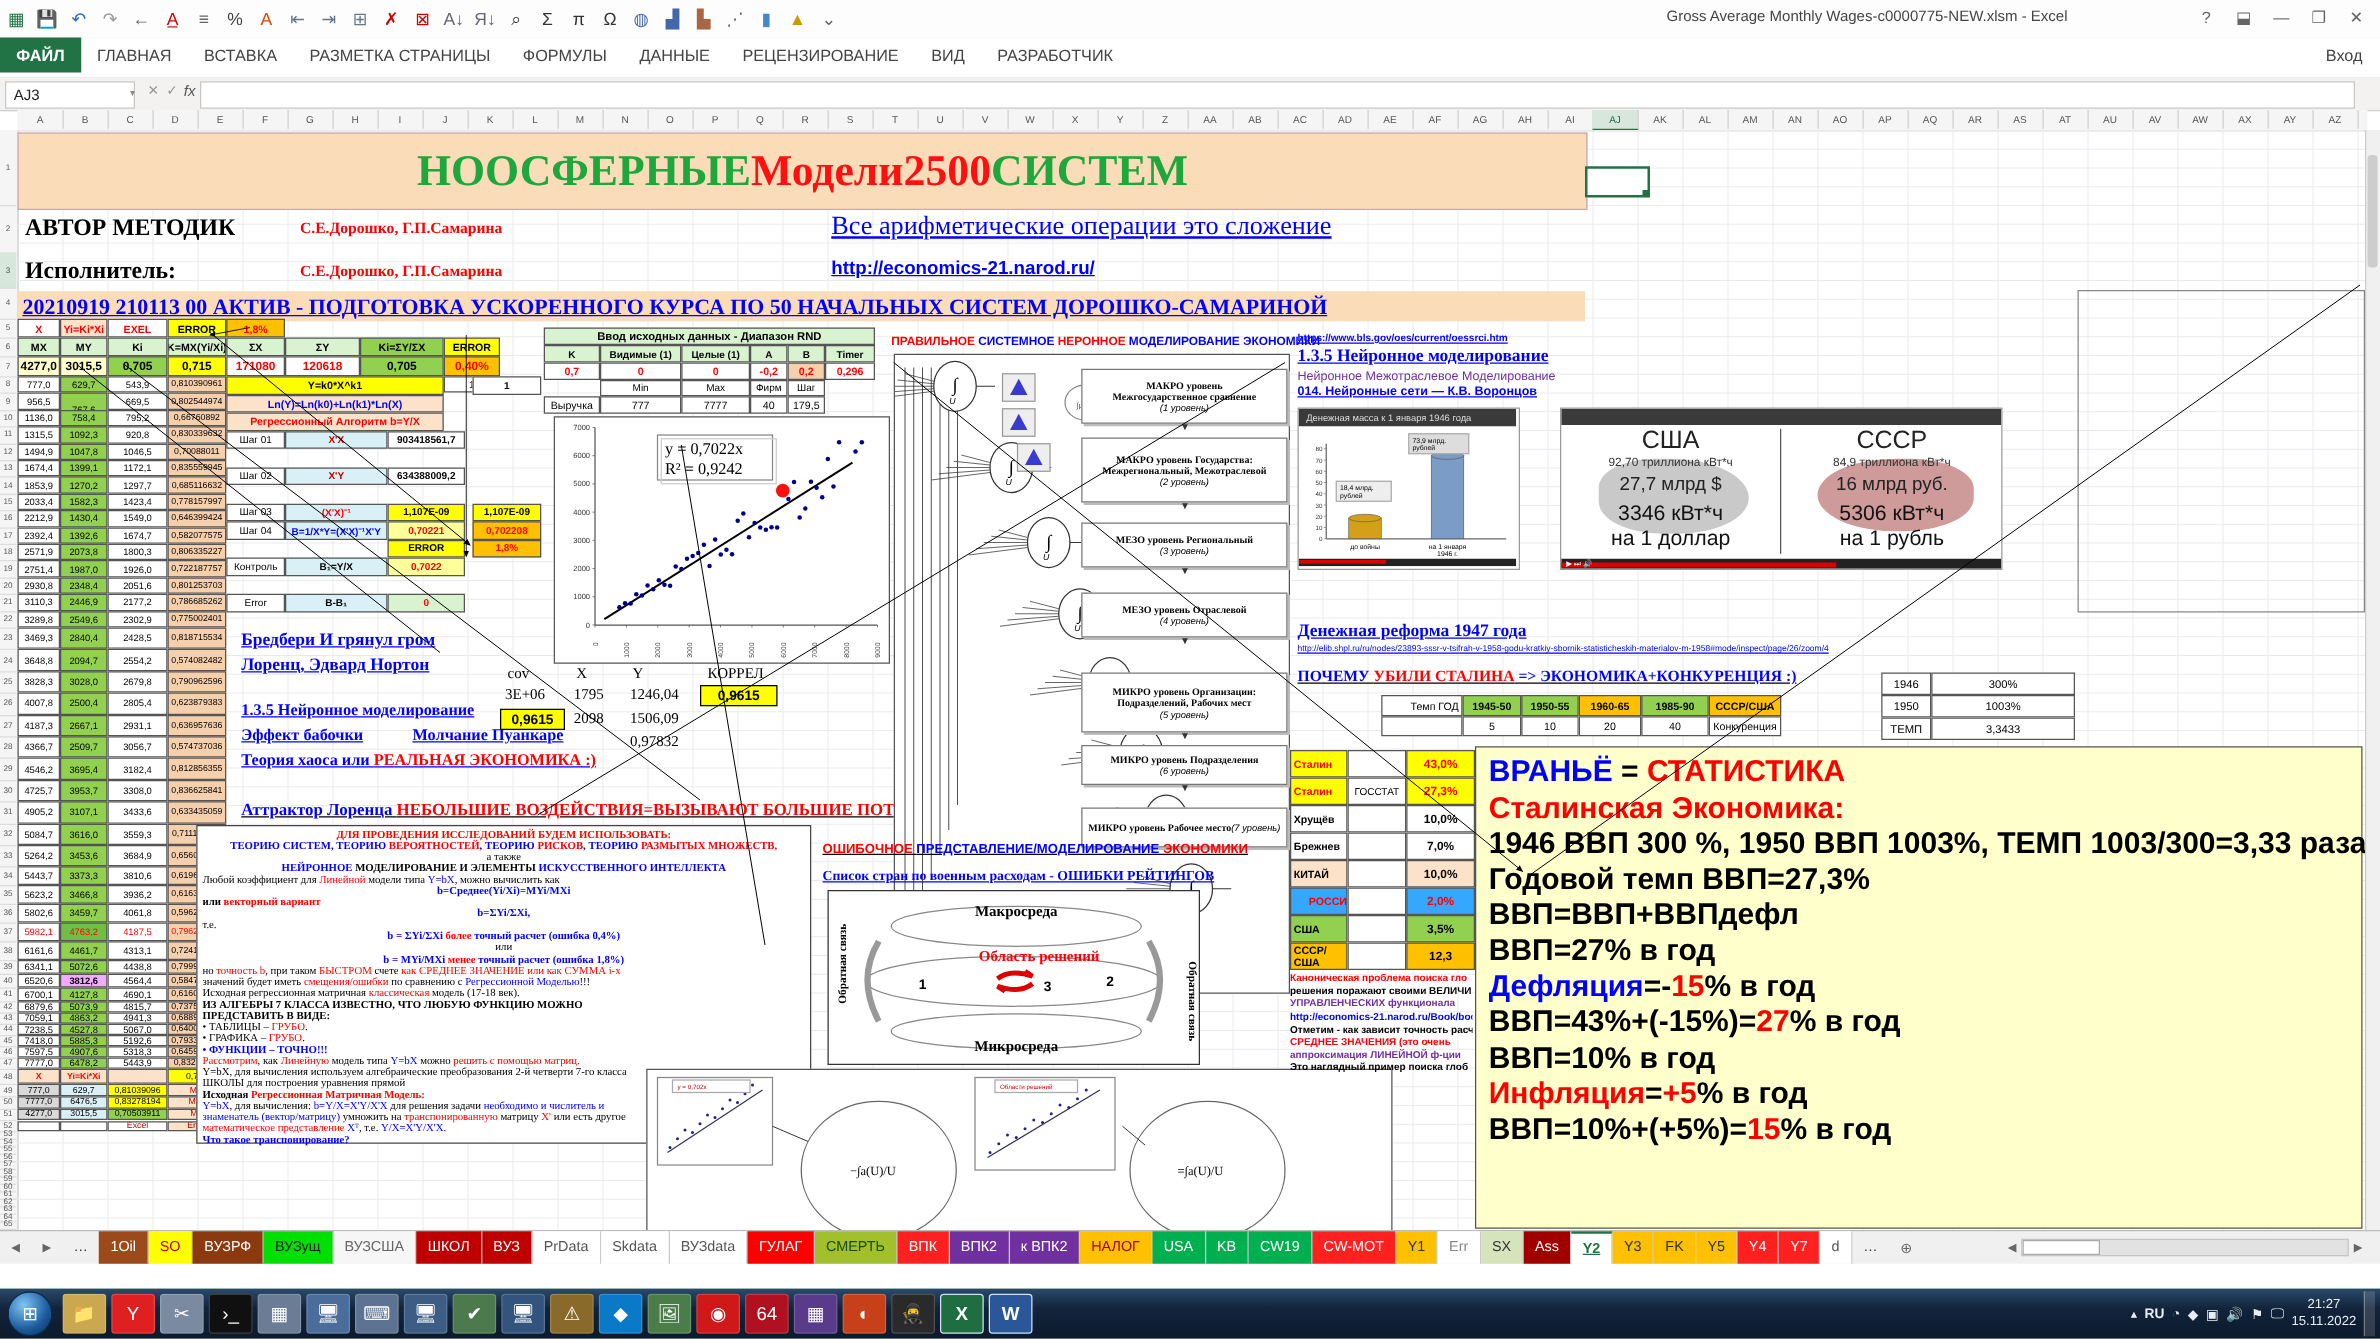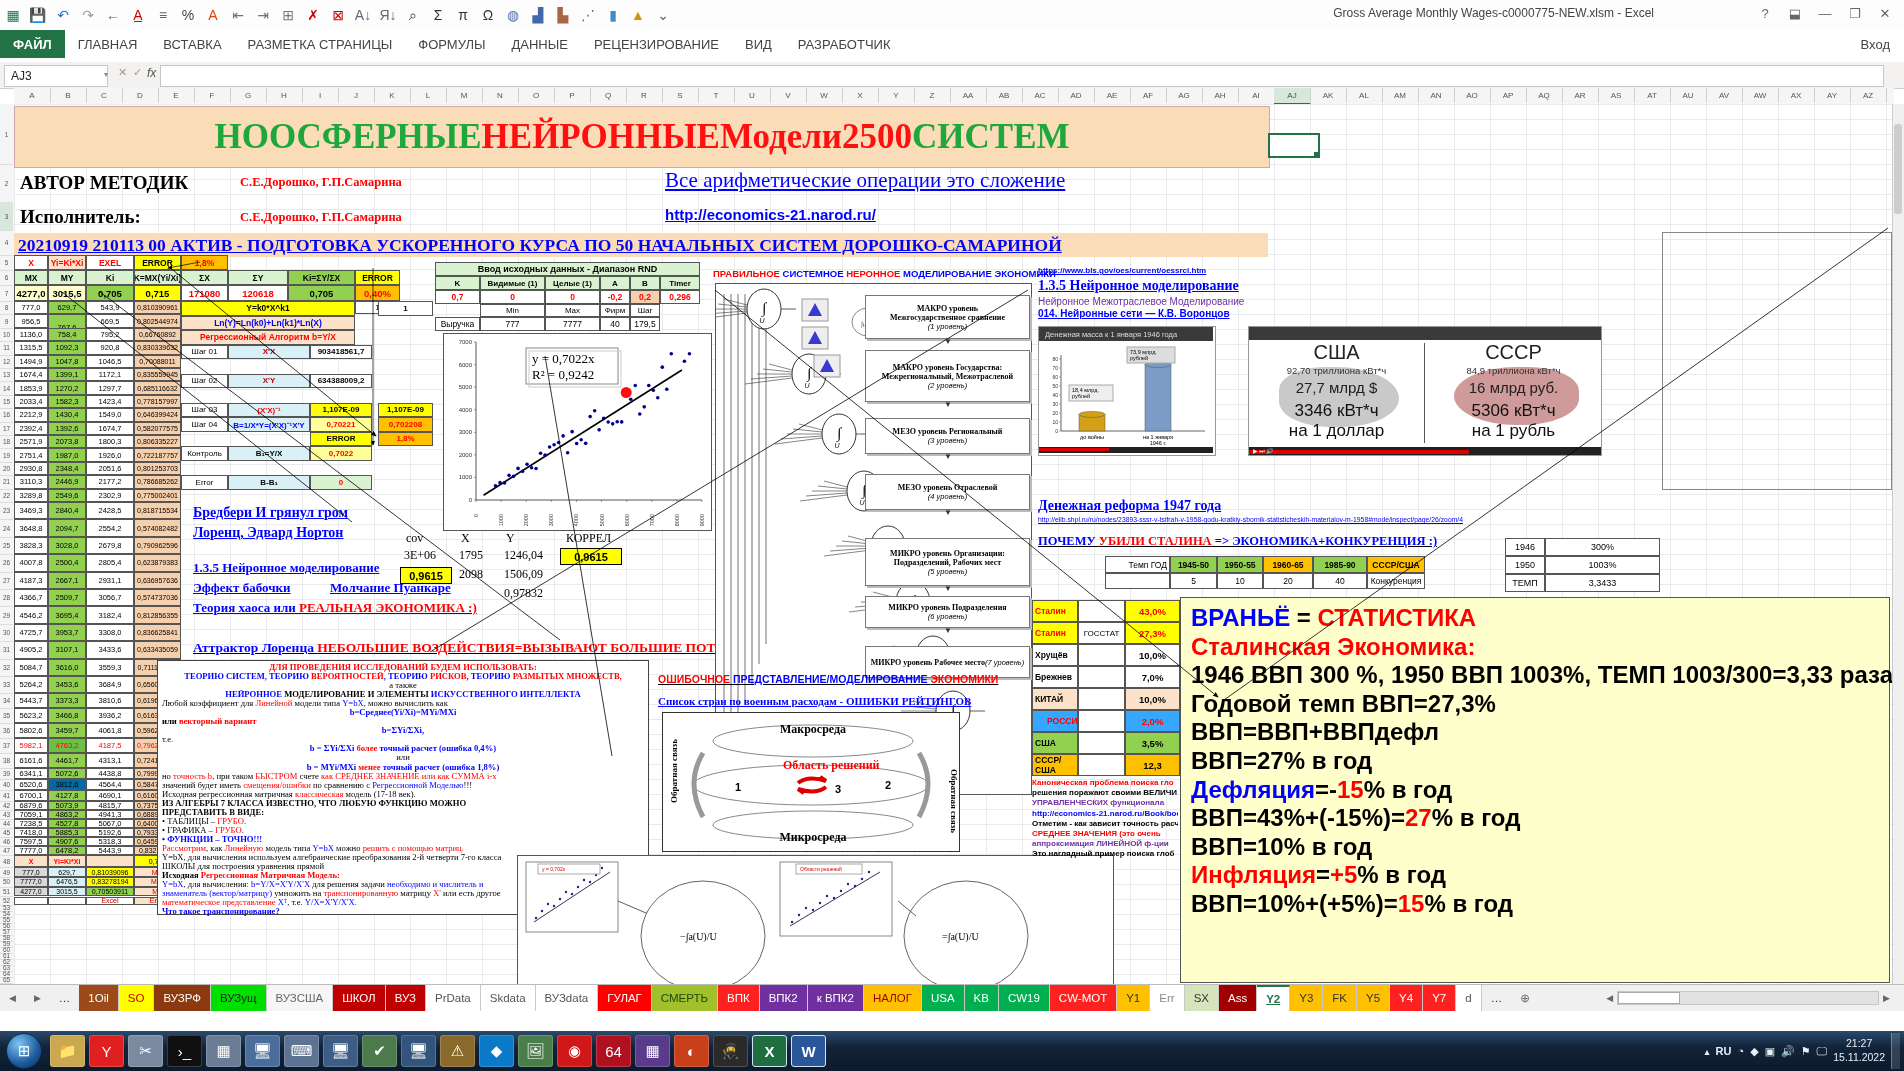--- a/index.html
+++ b/index.html
@@ -212,21 +212,20 @@
       <div class="rowh" style="position: absolute; top: 848.5px; height: 6px; width: 13px;">61</div>
       <div class="rowh" style="position: absolute; top: 854.5px; height: 6px; width: 13px;">62</div>
       <div class="rowh" style="position: absolute; top: 860.5px; height: 6px; width: 13px;">63</div>
       <div class="rowh" style="position: absolute; top: 866.5px; height: 6px; width: 13px;">64</div>
       <div class="rowh" style="position: absolute; top: 872.5px; height: 6px; width: 13px;">65</div>
     </div>
   <div id="sheet"></div>
   <div id="content" class="abs" style="left:0;top:0;width:1904px;height:985px;pointer-events:none;">
       <div style="position: absolute; left: 14px; top: 106px; width: 1254px; height: 60px; background: rgb(251, 220, 184); border: 1px solid rgb(204, 170, 170); display: flex; align-items: center; justify-content: center; font-family: &quot;Liberation Serif&quot;, serif; font-size: 35px; font-weight: bold;">
         <span style="color: rgb(30, 167, 60); font-weight: bold;">НООСФЕРНЫЕ </span>
-        <span style="color: rgb(255, 16, 16); font-weight: bold;">НЕЙРОННЫЕ </span>
         <span style="color: rgb(255, 16, 16); font-weight: bold;">Модели </span>
         <span style="color: rgb(255, 16, 16); font-weight: bold;">2500 </span>
         <span style="color: rgb(30, 167, 60); font-weight: bold;">СИСТЕМ </span>
       </div>
       <div style="position: absolute; left: 1268px; top: 133px; width: 48px; height: 21px; background: rgb(255, 255, 255); border: 2px solid rgb(33, 115, 70);"></div>
       <div style="position: absolute; left: 1314px; top: 152px; width: 5px; height: 5px; background: rgb(33, 115, 70);"></div>
       <div style="position: absolute; left: 20px; top: 172px; white-space: nowrap; font-family: &quot;Liberation Serif&quot;, serif; font-size: 19px; font-weight: bold;">АВТОР МЕТОДИК</div>
       <div style="position: absolute; left: 240px; top: 175px; white-space: nowrap; font-family: &quot;Liberation Serif&quot;, serif; font-size: 12.5px; font-weight: bold; color: rgb(255, 0, 0);">С.Е.Дорошко, Г.П.Самарина</div>
       <div style="position: absolute; left: 665px; top: 168px; white-space: nowrap; font-family: &quot;Liberation Serif&quot;, serif; font-size: 21px; color: rgb(0, 0, 255); text-decoration: underline;">Все арифметические операции это сложение</div>
       <div style="position: absolute; left: 20px; top: 206px; white-space: nowrap; font-family: &quot;Liberation Serif&quot;, serif; font-size: 19px; font-weight: bold;">Исполнитель:</div>
@@ -378,21 +377,21 @@
       <div style="position: absolute; left: 134px; top: 738.4px; width: 47px; height: 15px; border: 1px solid rgb(85, 85, 85); background: rgb(246, 207, 173); color: rgb(255, 0, 0); font-size: 7px; display: flex; align-items: center; justify-content: center; box-sizing: border-box; overflow: hidden;">0,796232028</div>
       <div style="position: absolute; left: 14px; top: 753.4px; width: 34px; height: 15px; border: 1px solid rgb(85, 85, 85); background: rgb(255, 255, 255); color: rgb(0, 0, 0); font-size: 7.5px; display: flex; align-items: center; justify-content: center; box-sizing: border-box; overflow: hidden;">6161,6</div>
       <div style="position: absolute; left: 48px; top: 753.4px; width: 38px; height: 15px; border: 1px solid rgb(85, 85, 85); background: rgb(146, 208, 80); color: rgb(0, 0, 0); font-size: 7.5px; display: flex; align-items: center; justify-content: center; box-sizing: border-box; overflow: hidden;">4461,7</div>
       <div style="position: absolute; left: 86px; top: 753.4px; width: 48px; height: 15px; border: 1px solid rgb(85, 85, 85); background: rgb(255, 255, 255); color: rgb(0, 0, 0); font-size: 7.5px; display: flex; align-items: center; justify-content: center; box-sizing: border-box; overflow: hidden;">4313,1</div>
       <div style="position: absolute; left: 134px; top: 753.4px; width: 47px; height: 15px; border: 1px solid rgb(85, 85, 85); background: rgb(246, 207, 173); color: rgb(0, 0, 0); font-size: 7px; display: flex; align-items: center; justify-content: center; box-sizing: border-box; overflow: hidden;">0,724108045</div>
       <div style="position: absolute; left: 14px; top: 768.4px; width: 34px; height: 11px; border: 1px solid rgb(85, 85, 85); background: rgb(255, 255, 255); color: rgb(0, 0, 0); font-size: 7.5px; display: flex; align-items: center; justify-content: center; box-sizing: border-box; overflow: hidden;">6341,1</div>
       <div style="position: absolute; left: 48px; top: 768.4px; width: 38px; height: 11px; border: 1px solid rgb(85, 85, 85); background: rgb(146, 208, 80); color: rgb(0, 0, 0); font-size: 7.5px; display: flex; align-items: center; justify-content: center; box-sizing: border-box; overflow: hidden;">5072,6</div>
       <div style="position: absolute; left: 86px; top: 768.4px; width: 48px; height: 11px; border: 1px solid rgb(85, 85, 85); background: rgb(255, 255, 255); color: rgb(0, 0, 0); font-size: 7.5px; display: flex; align-items: center; justify-content: center; box-sizing: border-box; overflow: hidden;">4438,8</div>
       <div style="position: absolute; left: 134px; top: 768.4px; width: 47px; height: 11px; border: 1px solid rgb(85, 85, 85); background: rgb(246, 207, 173); color: rgb(0, 0, 0); font-size: 7px; display: flex; align-items: center; justify-content: center; box-sizing: border-box; overflow: hidden;">0,799953289</div>
       <div style="position: absolute; left: 14px; top: 779.4px; width: 34px; height: 11px; border: 1px solid rgb(85, 85, 85); background: rgb(255, 255, 255); color: rgb(0, 0, 0); font-size: 7.5px; display: flex; align-items: center; justify-content: center; box-sizing: border-box; overflow: hidden;">6520,6</div>
-      <div style="position: absolute; left: 48px; top: 779.4px; width: 38px; height: 11px; border: 1px solid rgb(85, 85, 85); background: #0369a1; color: rgb(0, 0, 0); font-size: 7.5px; display: flex; align-items: center; justify-content: center; box-sizing: border-box; overflow: hidden;">3812,6</div>
+      <div style="position: absolute; left: 48px; top: 779.4px; width: 38px; height: 11px; border: 1px solid rgb(85, 85, 85); background: #f0abfc; color: rgb(0, 0, 0); font-size: 7.5px; display: flex; align-items: center; justify-content: center; box-sizing: border-box; overflow: hidden; font-weight: bold;">3812,6</div>
       <div style="position: absolute; left: 86px; top: 779.4px; width: 48px; height: 11px; border: 1px solid rgb(85, 85, 85); background: rgb(255, 255, 255); color: rgb(0, 0, 0); font-size: 7.5px; display: flex; align-items: center; justify-content: center; box-sizing: border-box; overflow: hidden;">4564,4</div>
       <div style="position: absolute; left: 134px; top: 779.4px; width: 47px; height: 11px; border: 1px solid rgb(85, 85, 85); background: rgb(246, 207, 173); color: rgb(0, 0, 0); font-size: 7px; display: flex; align-items: center; justify-content: center; box-sizing: border-box; overflow: hidden;">0,584705155</div>
       <div style="position: absolute; left: 14px; top: 790.4px; width: 34px; height: 11px; border: 1px solid rgb(85, 85, 85); background: rgb(255, 255, 255); color: rgb(0, 0, 0); font-size: 7.5px; display: flex; align-items: center; justify-content: center; box-sizing: border-box; overflow: hidden;">6700,1</div>
       <div style="position: absolute; left: 48px; top: 790.4px; width: 38px; height: 11px; border: 1px solid rgb(85, 85, 85); background: rgb(146, 208, 80); color: rgb(0, 0, 0); font-size: 7.5px; display: flex; align-items: center; justify-content: center; box-sizing: border-box; overflow: hidden;">4127,8</div>
       <div style="position: absolute; left: 86px; top: 790.4px; width: 48px; height: 11px; border: 1px solid rgb(85, 85, 85); background: rgb(255, 255, 255); color: rgb(0, 0, 0); font-size: 7.5px; display: flex; align-items: center; justify-content: center; box-sizing: border-box; overflow: hidden;">4690,1</div>
       <div style="position: absolute; left: 134px; top: 790.4px; width: 47px; height: 11px; border: 1px solid rgb(85, 85, 85); background: rgb(246, 207, 173); color: rgb(0, 0, 0); font-size: 7px; display: flex; align-items: center; justify-content: center; box-sizing: border-box; overflow: hidden;">0,616086764</div>
       <div style="position: absolute; left: 14px; top: 801.4px; width: 34px; height: 9px; border: 1px solid rgb(85, 85, 85); background: rgb(255, 255, 255); color: rgb(0, 0, 0); font-size: 7.5px; display: flex; align-items: center; justify-content: center; box-sizing: border-box; overflow: hidden;">6879,6</div>
       <div style="position: absolute; left: 48px; top: 801.4px; width: 38px; height: 9px; border: 1px solid rgb(85, 85, 85); background: rgb(146, 208, 80); color: rgb(0, 0, 0); font-size: 7.5px; display: flex; align-items: center; justify-content: center; box-sizing: border-box; overflow: hidden;">5073,9</div>
       <div style="position: absolute; left: 86px; top: 801.4px; width: 48px; height: 9px; border: 1px solid rgb(85, 85, 85); background: rgb(255, 255, 255); color: rgb(0, 0, 0); font-size: 7.5px; display: flex; align-items: center; justify-content: center; box-sizing: border-box; overflow: hidden;">4815,7</div>
       <div style="position: absolute; left: 134px; top: 801.4px; width: 47px; height: 9px; border: 1px solid rgb(85, 85, 85); background: rgb(246, 207, 173); color: rgb(0, 0, 0); font-size: 7px; display: flex; align-items: center; justify-content: center; box-sizing: border-box; overflow: hidden;">0,737530315</div>

